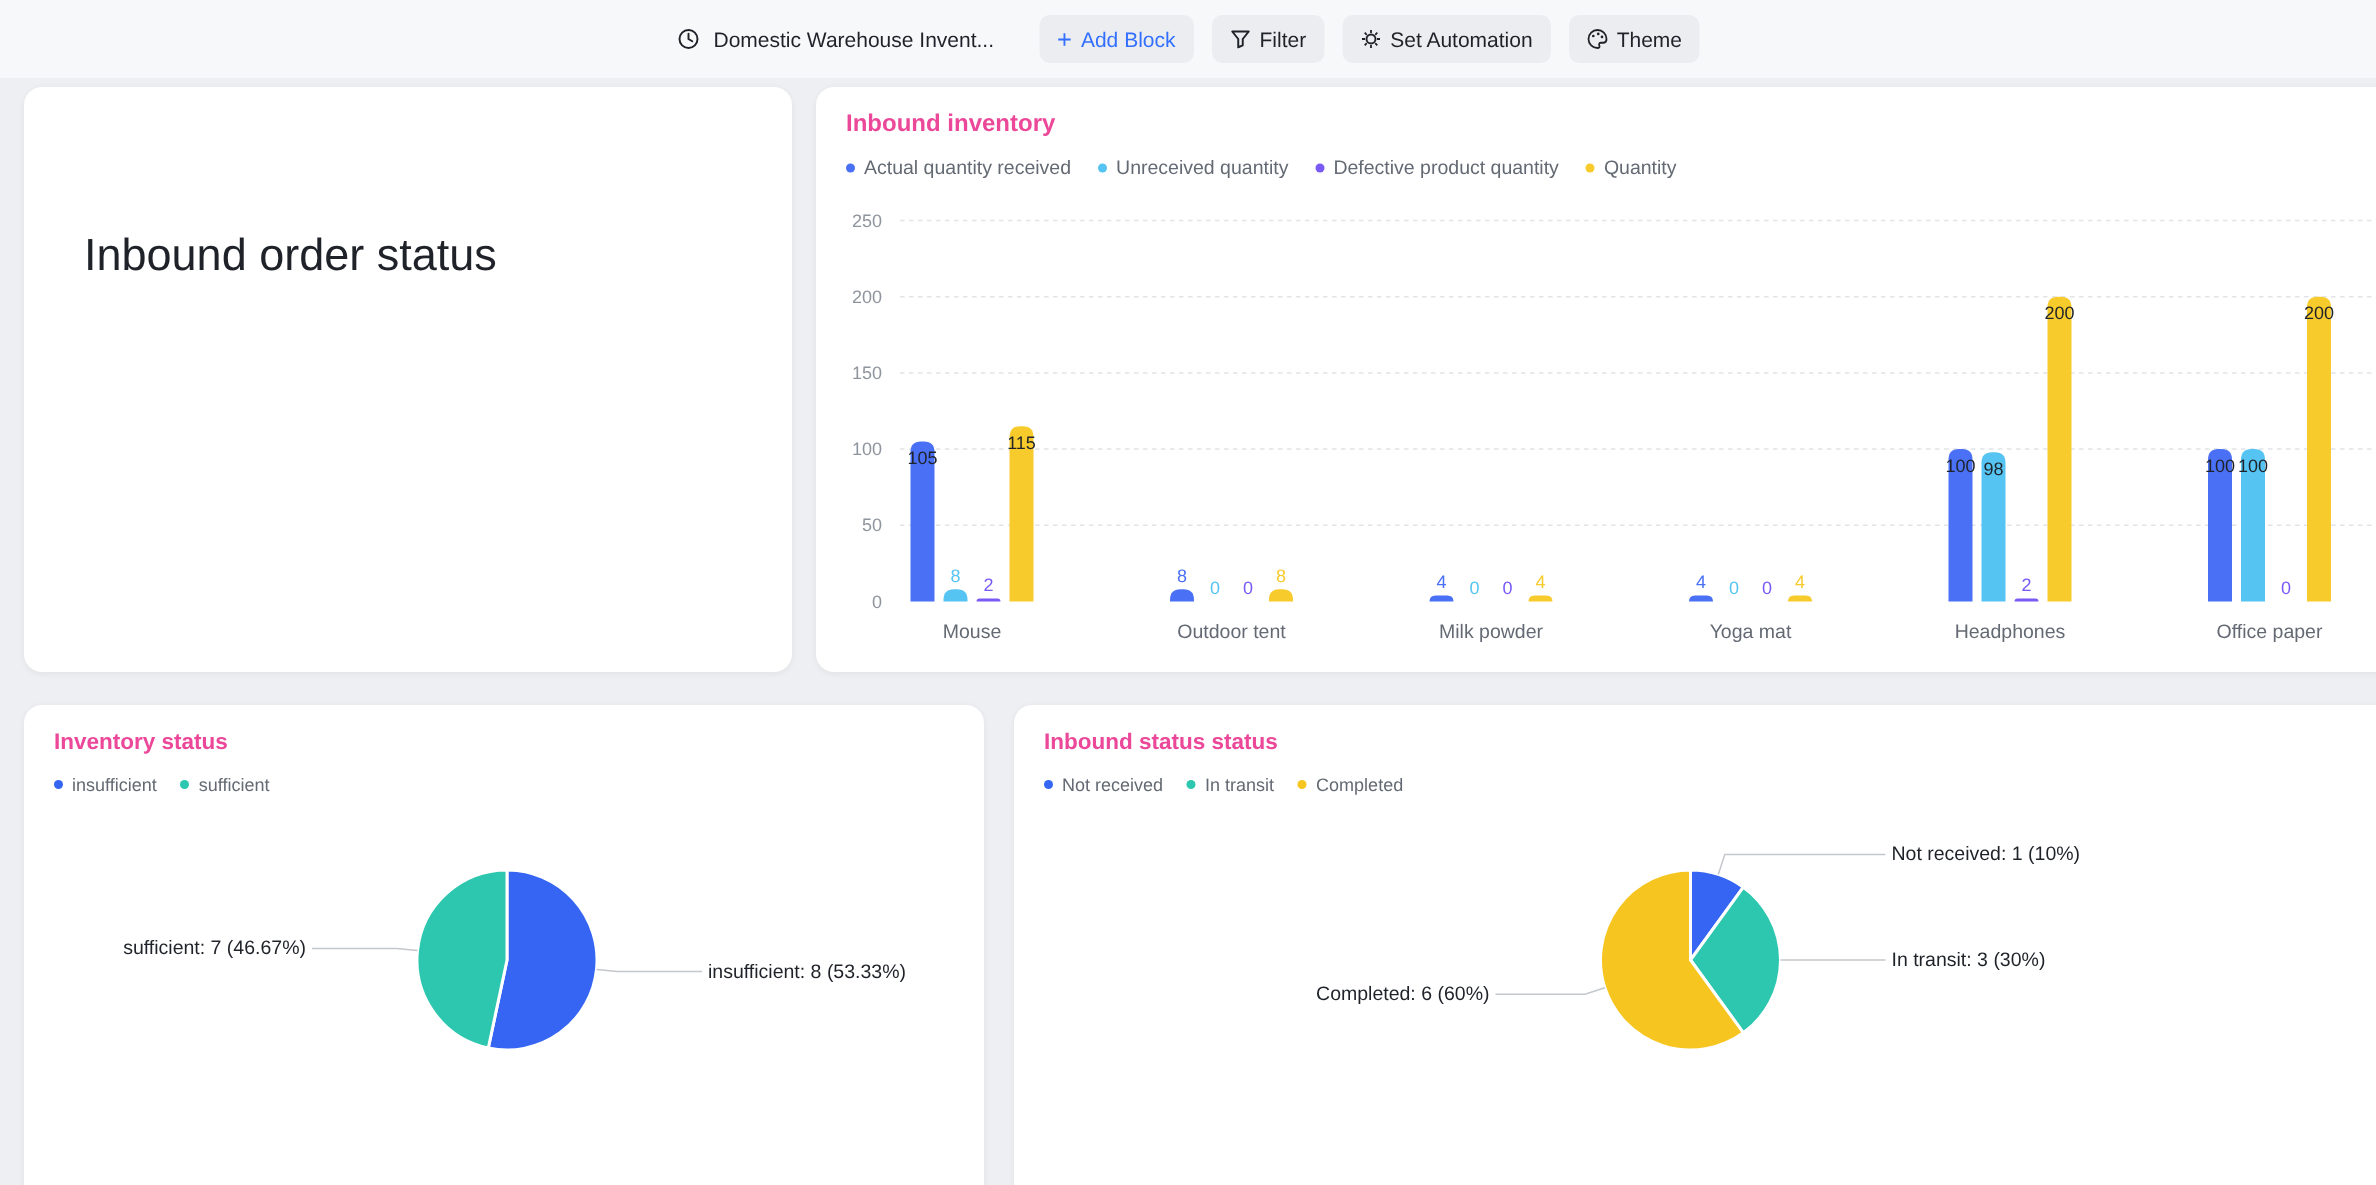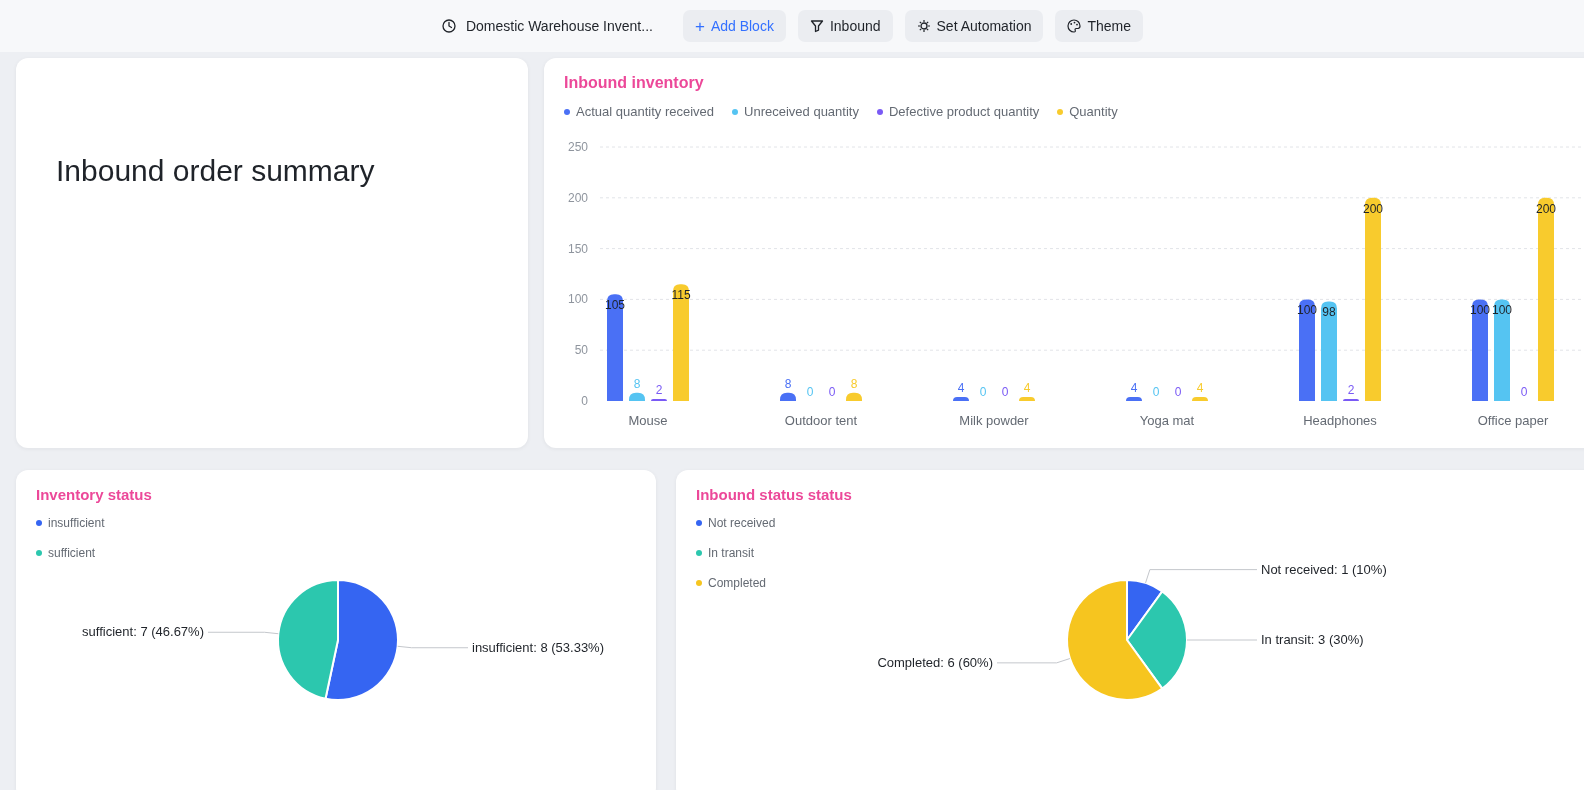--- a/index.html
+++ b/index.html
@@ -21,21 +21,21 @@
   .ring::after{content:"";position:absolute;inset:4px;background:#fff;border-radius:50%;}
   .icon{display:inline-flex;align-items:center;justify-content:center;line-height:0;}
   .plus{font-size:17px;font-weight:500;line-height:1;}
   
   .card{position:absolute;background:#fff;border-radius:12px;box-shadow:0 1px 4px rgba(31,35,41,.06);}
   .card-title{position:absolute;left:20px;top:16px;font-size:16px;font-weight:600;color:#ec4899;}
   .legend{position:absolute;left:20px;display:flex;align-items:flex-start;flex-wrap:nowrap;color:#646a73;}
   .legend-item{display:inline-flex;align-items:center;cursor:pointer;}
   .legend-dot{width:6px;height:6px;border-radius:50%;margin-right:6px;flex:none;}
   #bar-legend{top:46px;gap:18px;font-size:13px;}
-  .pie-legend{top:46px;gap:16px;font-size:12px;flex-direction:column;}
+  .pie-legend{top:46px;gap:16px;font-size:12px;}
   
   .summary-title{position:absolute;left:40px;top:96px;font-size:30px;font-weight:500;color:#1f2329;}
   .summary-value{position:absolute;left:44px;top:146px;font-size:108px;font-weight:800;color:#363b42;letter-spacing:2px;}
   svg{position:absolute;left:0;top:0;}
   svg text{font-family:"Liberation Sans",sans-serif;}
 </style>
 </head>
 <body>
 
 <div class="topbar">
@@ -52,21 +52,21 @@
     <button class="tb-btn blue">
       <span class="icon plus">+</span>
       <span>Add Block</span>
     </button>
     <button class="tb-btn">
       <span class="icon">
         <svg width="14" height="14" viewBox="0 0 14 14" style="position:static;">
           <path d="M1.5 2h11L8.5 7v4.2l-3 1.3V7z" fill="none" stroke="#1f2329" stroke-width="1.3" stroke-linejoin="round"></path>
         </svg>
       </span>
-      <span>Inbound</span>
+      <span>Filter</span>
     </button>
     <button class="tb-btn">
       <span class="icon">
         <svg width="14" height="14" viewBox="0 0 14 14" style="position:static;">
           <circle cx="7" cy="7" r="3" fill="none" stroke="#1f2329" stroke-width="1.3"></circle>
           <path d="M7 1v2M7 11v2M1 7h2M11 7h2M2.8 2.8l1.4 1.4M9.8 9.8l1.4 1.4M11.2 2.8L9.8 4.2M4.2 9.8l-1.4 1.4" stroke="#1f2329" stroke-width="1.2"></path>
         </svg>
       </span>
       <span>Set Automation</span>
     </button>
@@ -78,21 +78,21 @@
             <circle cx="7.5" cy="3.6" r=".9" fill="#1f2329"></circle>
             <circle cx="10" cy="5.6" r=".9" fill="#1f2329"></circle>
         </svg>
       </span>
       <span>Theme</span>
     </button>
   </div>
 </div>
 
 <div class="card" style="left:16px;top:58px;width:512px;height:390px;">
-  <div class="summary-title">Inbound order summary</div>
+  <div class="summary-title">Inbound order status</div>
 </div>
 
 <div class="card" style="left:544px;top:58px;width:1076px;height:390px;">
   <div class="card-title">Inbound inventory</div>
   <div class="legend" id="bar-legend">
       <span class="legend-item">
         <span class="legend-dot" style="background: rgb(74, 112, 245);"></span>
         <span>Actual quantity received</span>
       </span>
       <span class="legend-item">

